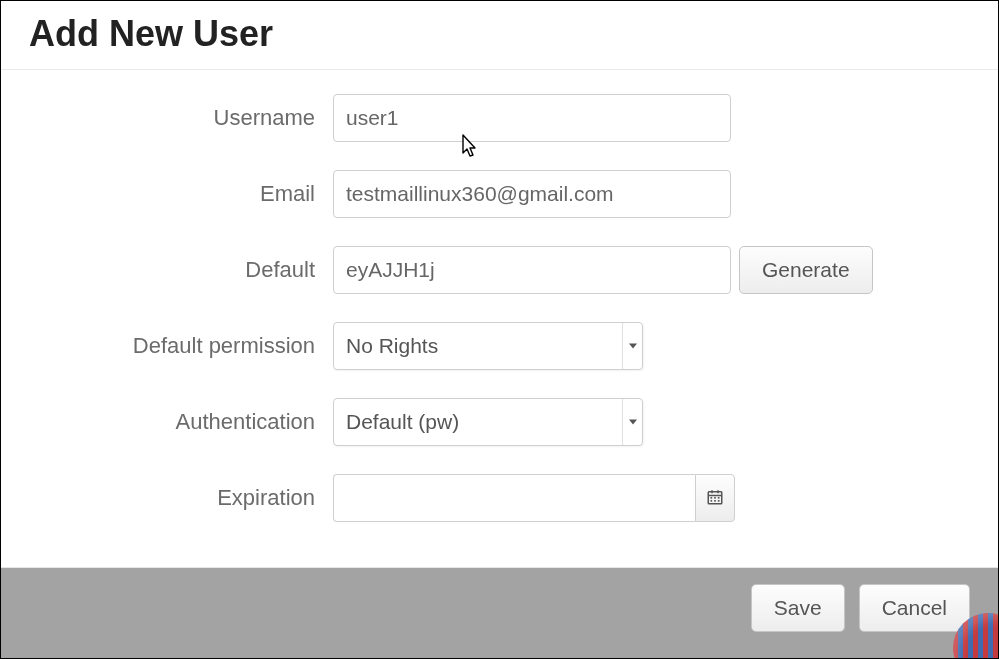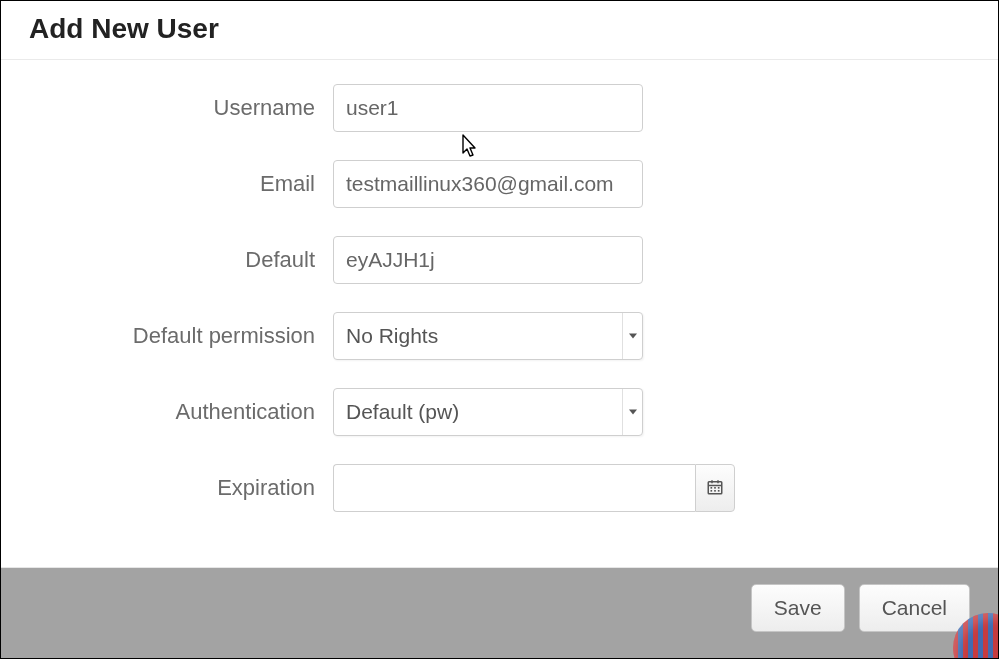--- a/index.html
+++ b/index.html
@@ -22,21 +22,21 @@
       border: 1px solid #000;
       position: relative;
       display: flex;
       flex-direction: column;
     }
     .dialog-header {
       padding: 12px 28px 14px 28px;
       border-bottom: 1px solid #eaeaea;
     }
     .dialog-title {
-      font-size: 28px;
+      font-size: 36px;
       font-weight: 700;
       color: #222;
     }
     .dialog-body {
       flex: 1;
       padding: 24px 28px 40px 24px;
       overflow: auto;
       margin-left: 13px;
     }
     .form-row {
@@ -50,21 +50,21 @@
       padding-right: 18px;
       font-size: 22px;
       color: #6b6b6b;
     }
     .form-control-wrap {
       display: flex;
       align-items: center;
       gap: 8px;
     }
     .text-input {
-      width: 310px;
+      width: 398px;
       height: 48px;
       border: 1px solid #cfcfcf;
       border-radius: 4px;
       padding: 0 12px;
       font-size: 21px;
       color: #666;
       background: #ffffff;
     }
     .select-wrap {
       width: 310px;
@@ -191,20 +191,21 @@
       <div class="form-label">Email</div>
       <div class="form-control-wrap">
         <input type="text" class="text-input" value="testmaillinux360@gmail.com" style="">
       </div>
     </div>
 
     <div class="form-row">
       <div class="form-label">Default</div>
       <div class="form-control-wrap">
         <input type="text" class="text-input" value="eyAJJH1j" style="">
+        <button class="btn">Generate</button>
       </div>
     </div>
 
     <div class="form-row">
       <div class="form-label">Default permission</div>
       <div class="form-control-wrap">
         <div class="select-wrap">
           <span>No Rights</span>
           <span class="select-arrow">
             <svg viewBox="0 0 10 10">

